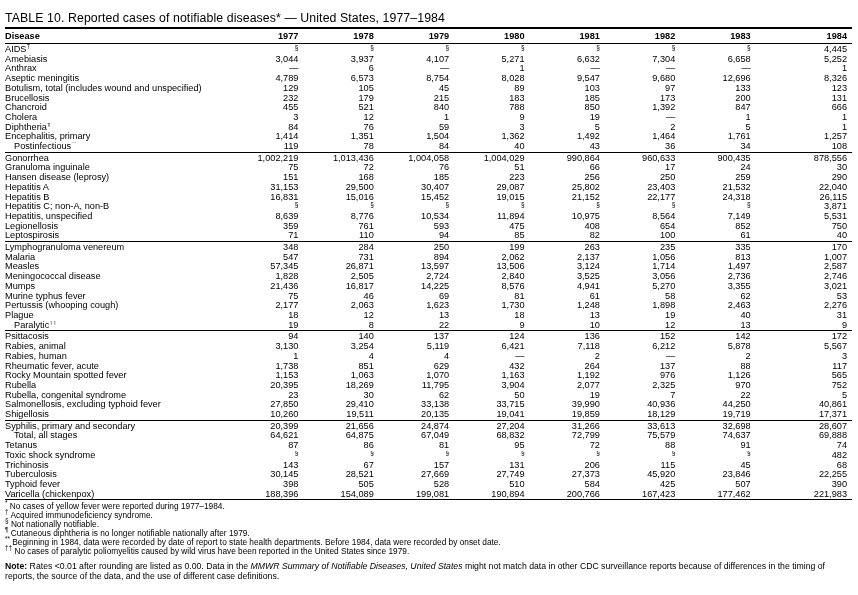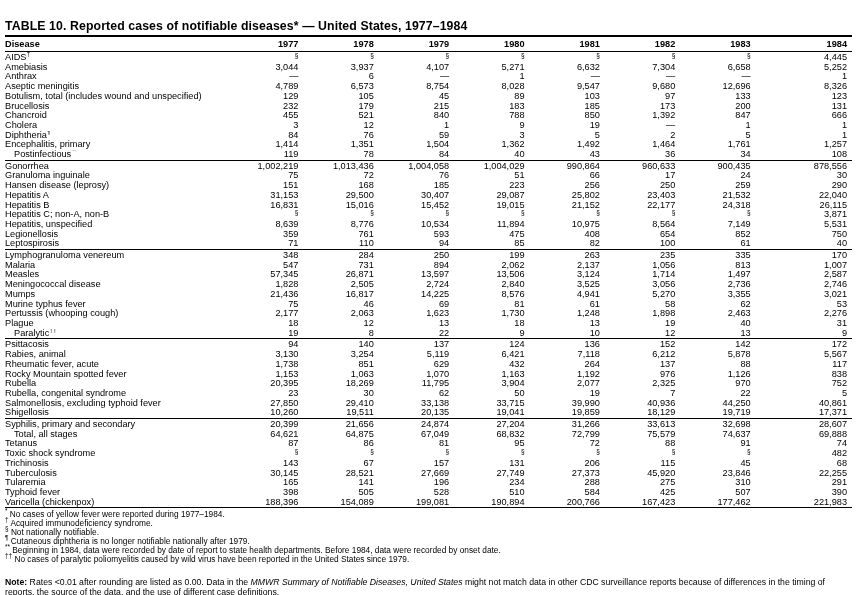--- a/index.html
+++ b/index.html
@@ -11,23 +11,23 @@
   }
   body {
     width: 858px;
     height: 595px;
     overflow: hidden;
   }
   .page { padding: 3px 6px 0 5px; }
 
   .title {
     font-size: 12.3px;
-    font-weight: bold;
+    font-weight: normal;
     letter-spacing: 0.1px;
-    margin: 16px 0 2px 0;
+    margin: 8px 0 2px 0;
     white-space: nowrap;
   }
 
   table {
     width: 100%;
     border-collapse: collapse;
     table-layout: fixed;
     border-top: 2px solid #000;
   }
   col.c-disease { width: 244px; }
@@ -64,21 +64,21 @@
 
   .footnotes {
     margin-top: 2px;
     font-size: 8.3px;
     line-height: 8.9px;
   }
   .fn { white-space: nowrap; }
   .fn sup { font-size: 6.4px; }
 
   .note {
-    margin-top: 13px;
+    margin-top: 5px;
     font-size: 8.7px;
     line-height: 10.2px;
   }
   .note .b { font-weight: bold; }
   .note i { font-style: italic; }
 </style>
 </head>
 <body>
 
 <div class="page">
@@ -450,40 +450,51 @@
           <td class="num"><span>3,130</span></td>
           <td class="num"><span>3,254</span></td>
           <td class="num"><span>5,119</span></td>
           <td class="num"><span>6,421</span></td>
           <td class="num"><span>7,118</span></td>
           <td class="num"><span>6,212</span></td>
           <td class="num"><span>5,878</span></td>
           <td class="num last"><span>5,567</span></td>
         </tr>
         <tr>
+          <td class="disease"><span>Rabies, human</span></td>
+          <td class="num"><span>1</span></td>
+          <td class="num"><span>4</span></td>
+          <td class="num"><span>4</span></td>
+          <td class="num"><span>—</span></td>
+          <td class="num"><span>2</span></td>
+          <td class="num"><span>—</span></td>
+          <td class="num"><span>2</span></td>
+          <td class="num last"><span>3</span></td>
+        </tr>
+        <tr>
           <td class="disease"><span>Rheumatic fever, acute</span></td>
           <td class="num"><span>1,738</span></td>
           <td class="num"><span>851</span></td>
           <td class="num"><span>629</span></td>
           <td class="num"><span>432</span></td>
           <td class="num"><span>264</span></td>
           <td class="num"><span>137</span></td>
           <td class="num"><span>88</span></td>
           <td class="num last"><span>117</span></td>
         </tr>
         <tr>
           <td class="disease"><span>Rocky Mountain spotted fever</span></td>
           <td class="num"><span>1,153</span></td>
           <td class="num"><span>1,063</span></td>
           <td class="num"><span>1,070</span></td>
           <td class="num"><span>1,163</span></td>
           <td class="num"><span>1,192</span></td>
           <td class="num"><span>976</span></td>
           <td class="num"><span>1,126</span></td>
-          <td class="num last"><span>838</span></td>
+          <td class="num last"><span>565</span></td>
         </tr>
         <tr>
           <td class="disease"><span>Rubella</span></td>
           <td class="num"><span>20,395</span></td>
           <td class="num"><span>18,269</span></td>
           <td class="num"><span>11,795</span></td>
           <td class="num"><span>3,904</span></td>
           <td class="num"><span>2,077</span></td>
           <td class="num"><span>2,325</span></td>
           <td class="num"><span>970</span></td>
@@ -582,31 +593,20 @@
         <tr>
           <td class="disease"><span>Tuberculosis</span></td>
           <td class="num"><span>30,145</span></td>
           <td class="num"><span>28,521</span></td>
           <td class="num"><span>27,669</span></td>
           <td class="num"><span>27,749</span></td>
           <td class="num"><span>27,373</span></td>
           <td class="num"><span>45,920</span></td>
           <td class="num"><span>23,846</span></td>
           <td class="num last"><span>22,255</span></td>
-        </tr>
-        <tr>
-          <td class="disease"><span>Tularemia</span></td>
-          <td class="num"><span>165</span></td>
-          <td class="num"><span>141</span></td>
-          <td class="num"><span>196</span></td>
-          <td class="num"><span>234</span></td>
-          <td class="num"><span>288</span></td>
-          <td class="num"><span>275</span></td>
-          <td class="num"><span>310</span></td>
-          <td class="num last"><span>291</span></td>
         </tr>
         <tr>
           <td class="disease"><span>Typhoid fever</span></td>
           <td class="num"><span>398</span></td>
           <td class="num"><span>505</span></td>
           <td class="num"><span>528</span></td>
           <td class="num"><span>510</span></td>
           <td class="num"><span>584</span></td>
           <td class="num"><span>425</span></td>
           <td class="num"><span>507</span></td>

